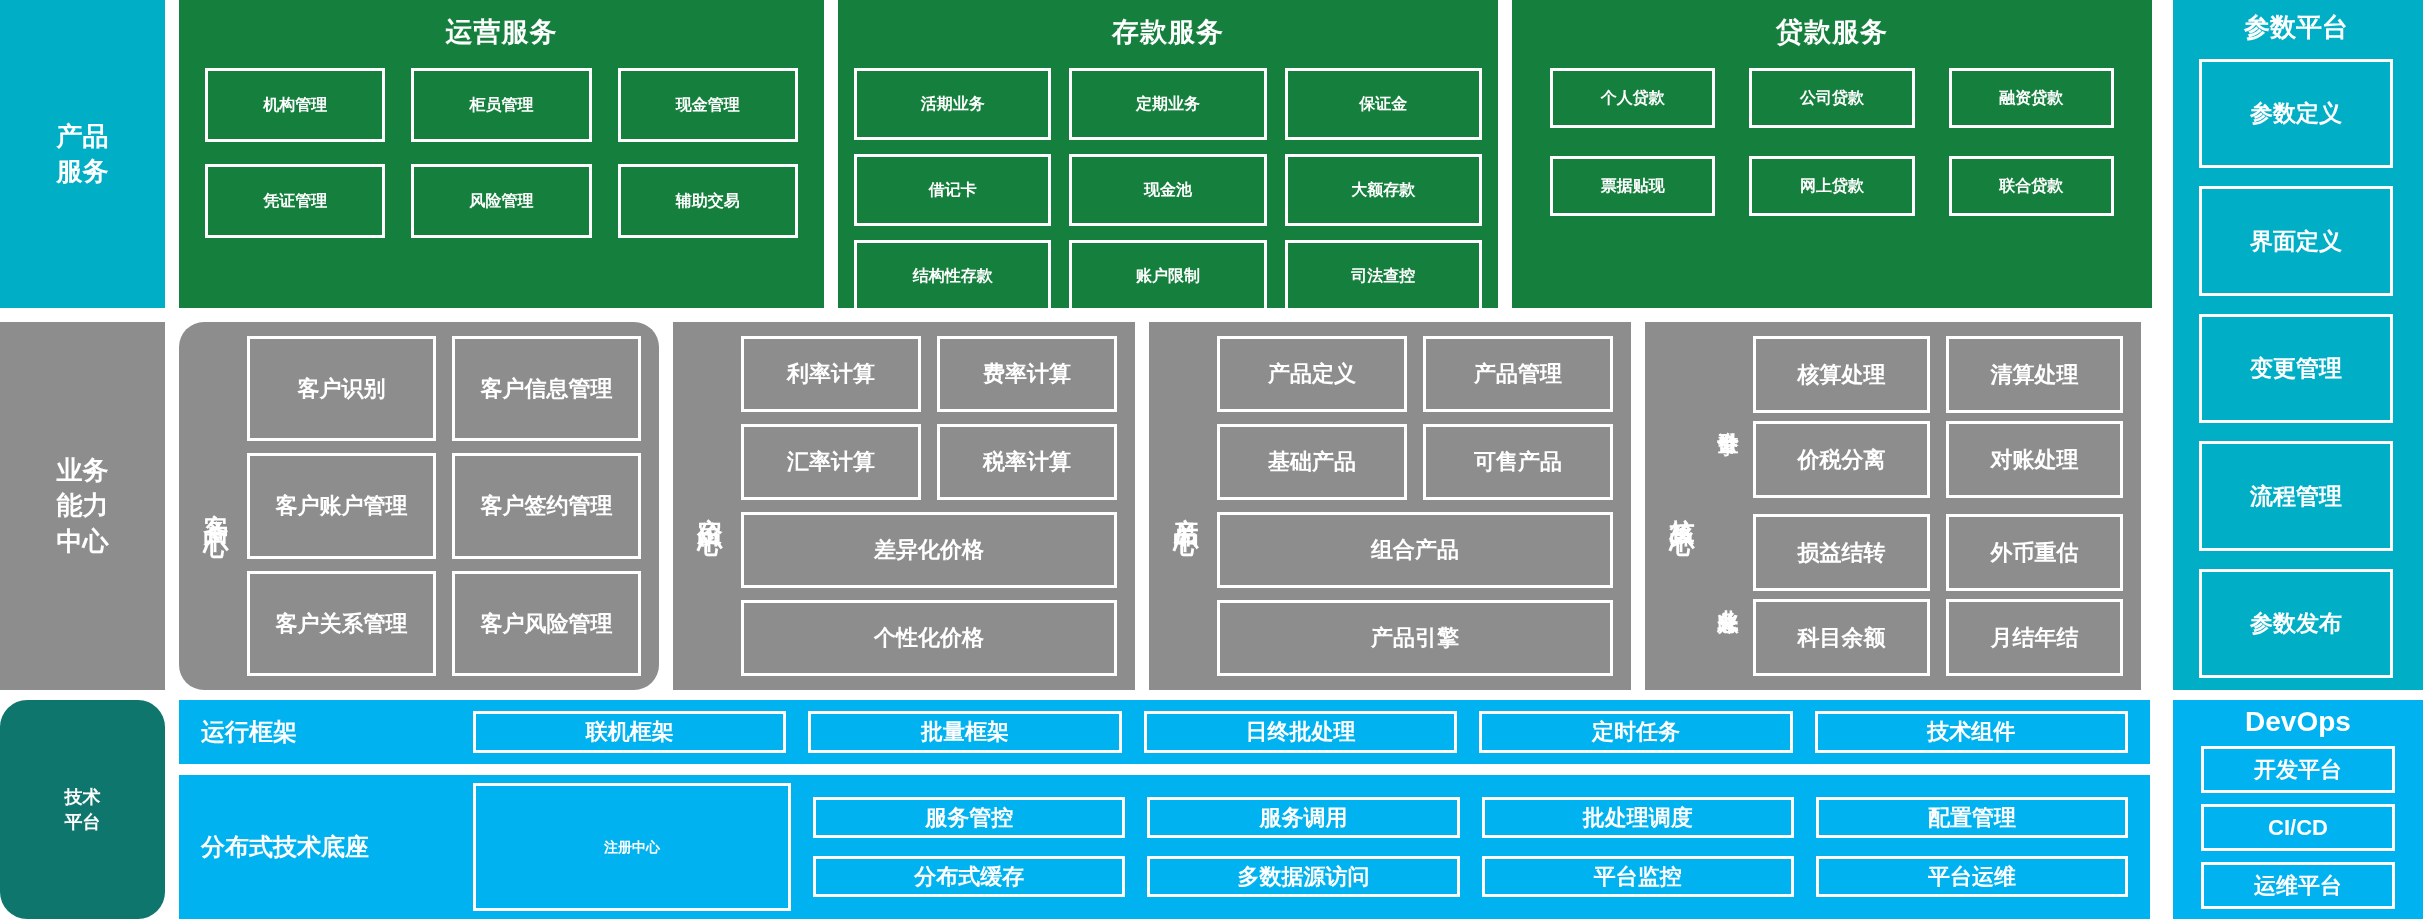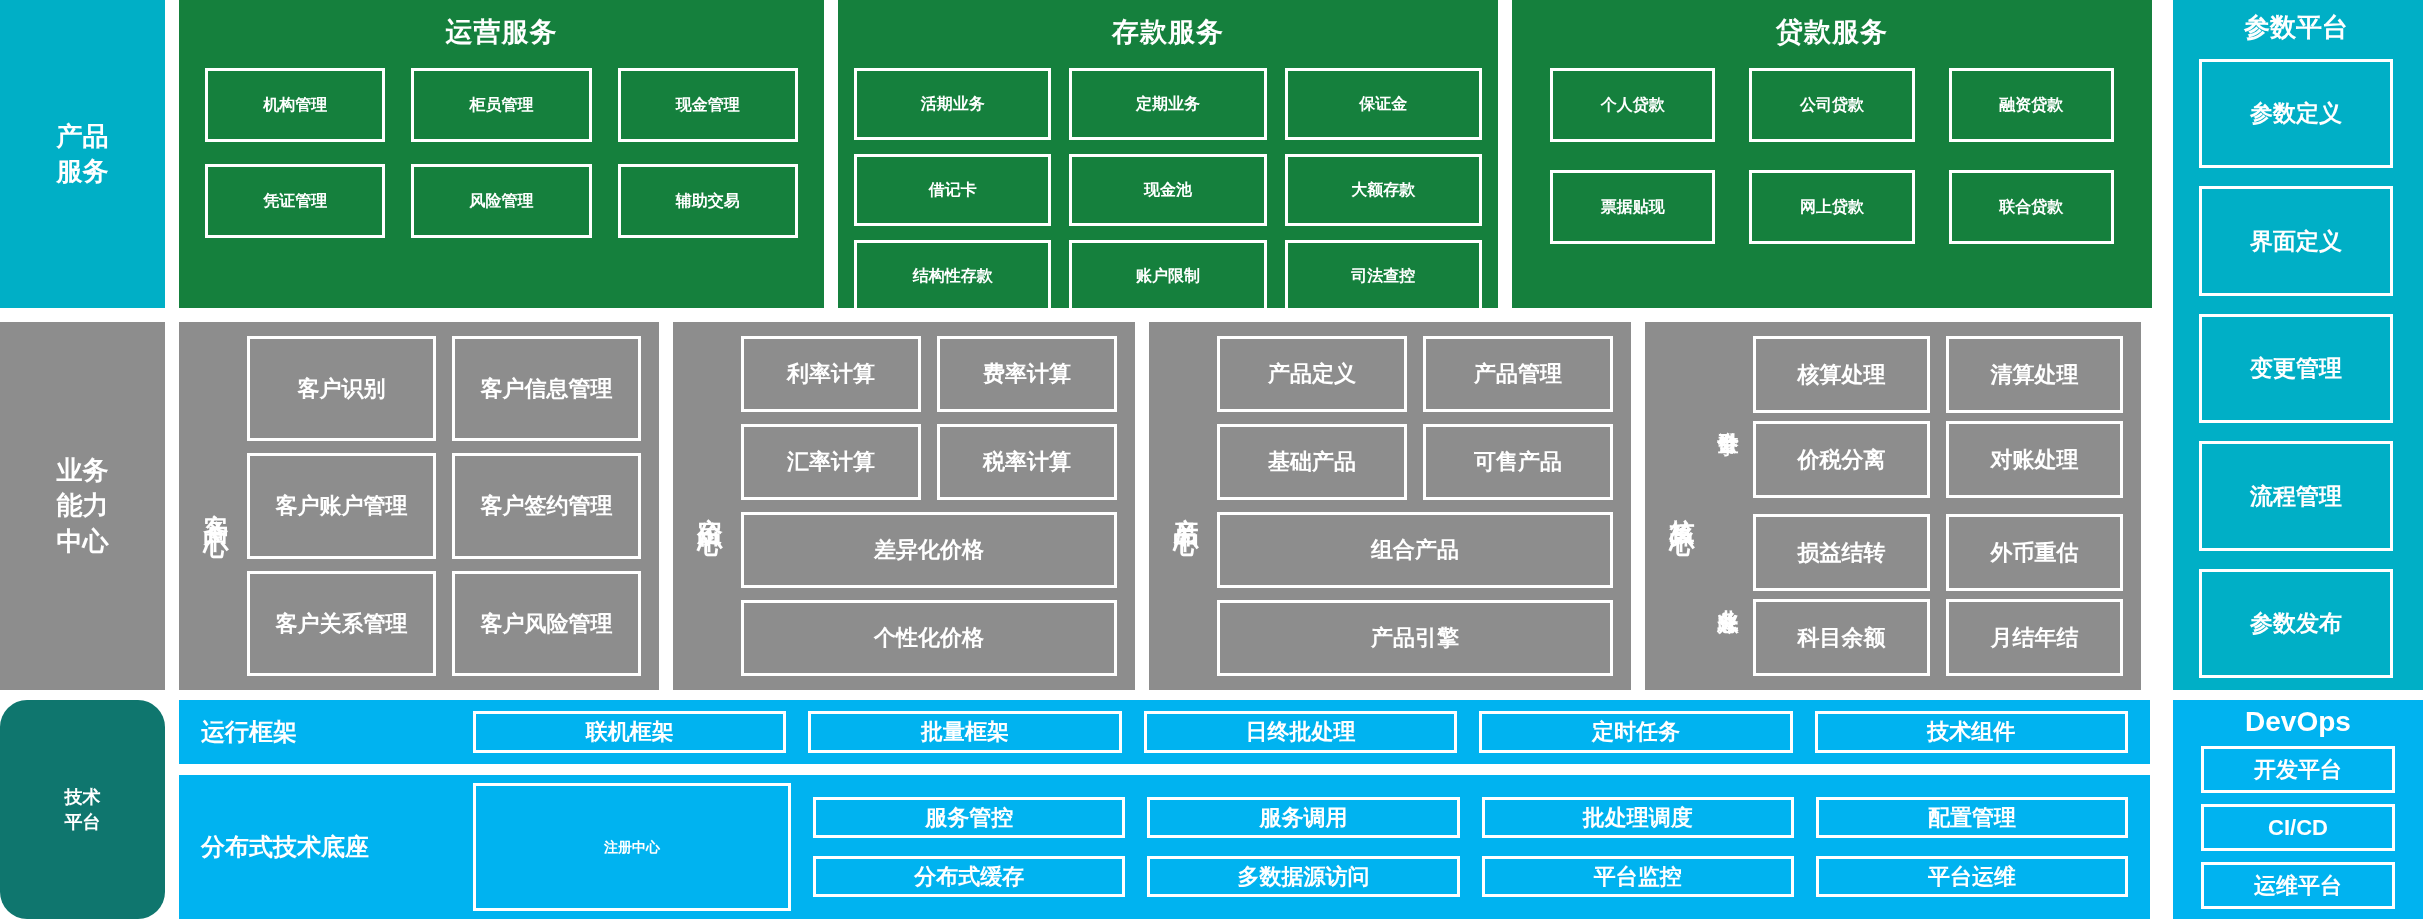--- a/index.html
+++ b/index.html
@@ -43,21 +43,21 @@
   .svc-cell { height:72px; font-size:16px; }
 
   #panel-ops   { flex: 0 0 645px; }
   #panel-dep   { flex: 0 0 660px; }
   #panel-loan  { flex: 0 0 640px; }
 
   #panel-ops .svc-grid { padding: 0 26px 14px 26px; gap: 22px 26px; }
   #panel-ops .svc-cell { height: 74px; }
   #panel-dep .svc-grid { gap: 14px 18px; }
   #panel-loan .svc-grid { padding: 0 38px 14px 38px; gap: 28px 34px; }
-  #panel-loan .svc-cell { height: 74px; }
+  #panel-loan .svc-cell { height: 60px; }
 
   
   .rail {
     position:absolute; right:0; top:0; width:250px;
   }
   .rail-param {
     position:absolute; left:0; top:0; width:250px; height:690px;
     background:#00AFC6; display:flex; flex-direction:column; align-items:center;
     padding:10px 30px 12px 26px;
   }
@@ -85,21 +85,21 @@
   .ctr-vlabel {
     color:#fff; font-weight:bold; font-size:25px;
     writing-mode: vertical-rl; text-orientation: upright;
     display:flex; align-items:center; justify-content:center;
     letter-spacing: 4px; flex:0 0 40px;
   }
   .ctr-body { flex:1; display:flex; flex-direction:column; gap:12px; }
   .ctr-row { display:flex; gap:16px; flex:1; }
   .ctr-cell { flex:1; font-size:22px; }
 
-  #ctr-cust   { flex:0 0 480px; }
+  #ctr-cust   { flex:0 0 480px;border-radius:25px; }
   #ctr-price  { flex:0 0 462px; }
   #ctr-prod   { flex:0 0 482px; }
   #ctr-acct   { flex:0 0 496px; }
 
   #ctr-cust .ctr-vlabel { letter-spacing: 6px; }
 
   
   .acct-inner { flex:1; display:flex; flex-direction:column; gap:16px; }
   .acct-group { flex:1; display:flex; gap:10px; }
   .acct-glabel {

